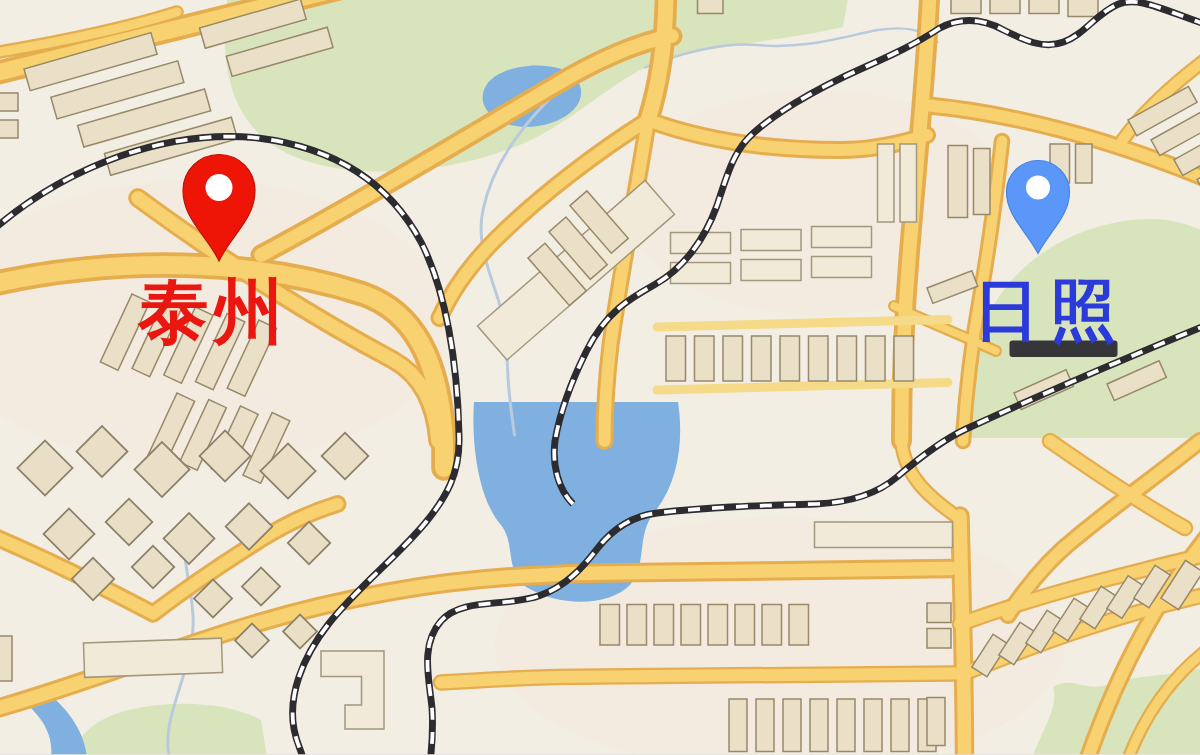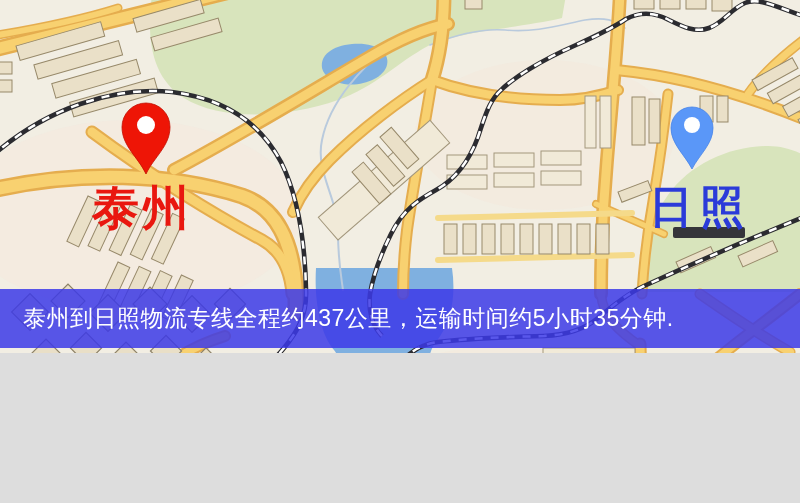--- a/index.html
+++ b/index.html
@@ -1,16 +1,16 @@
 <!DOCTYPE html>
 <html><head>
 <meta charset="utf-8">
 <style>
   html,body{margin:0;padding:0;background:#ddd;}
-  .stage{position:relative;width:800px;height:353px;overflow:hidden;
+  .stage{position:relative;width:800px;height:503px;overflow:hidden;
          font-family:"Liberation Sans",sans-serif;background:#f2eee3;}
   .stage svg{position:absolute;left:0;top:0;display:block;}
   
   .bld{fill:#eae0c8;stroke:#97896a;stroke-width:1;}
   .bldl{fill:#f1ead8;stroke:#a3977c;stroke-width:1;}
   .dia{fill:#e9dfc7;stroke:#8d8268;stroke-width:1.2;}
   .grn{fill:#d8e4bc;}
   .wat{fill:#7fb0e0;}
   .stm{fill:none;stroke:#b9cadd;stroke-width:2;stroke-linecap:round;}
   .rc{stroke:#e5ad4e;fill:none;stroke-linecap:round;stroke-linejoin:round;}
@@ -290,16 +290,13 @@
     </g>
     <g>
       <path d="M 692,169 C 685,155 671,144 671,128 A 21,21 0 1 1 713,128 C 713,144 699,155 692,169 Z" fill="#5a97f8" stroke="#4583e8" stroke-width="0.8"></path>
       <circle cx="692" cy="125" r="8" fill="#ffffff"></circle>
     </g>
     <text class="pinlabel" x="92" y="224" font-size="47" letter-spacing="3" fill="#e9170f">泰州</text>
     <text class="pinlabel" x="649" y="222" font-size="44" letter-spacing="7" fill="#2b3bd9">日照</text>
   </g>
 </svg>
 
-<div class="banner" style="background-color: rgba(60, 58, 232, 0.85);">
-  <span style="color: rgb(255, 255, 255);">泰州到日照物流专线全程约437公里，运输时间约5小时35分钟.</span>
 </div>
-</div>
 
 </body></html>

